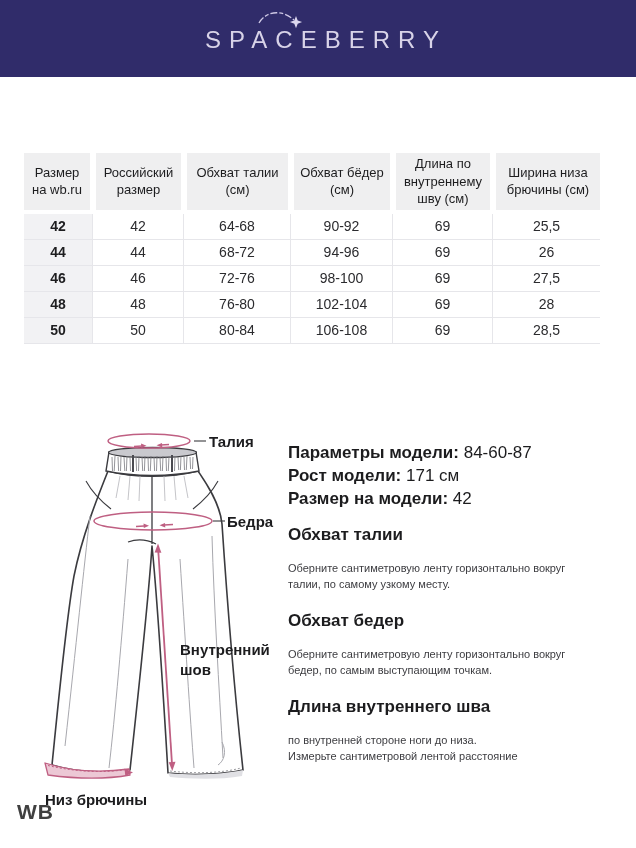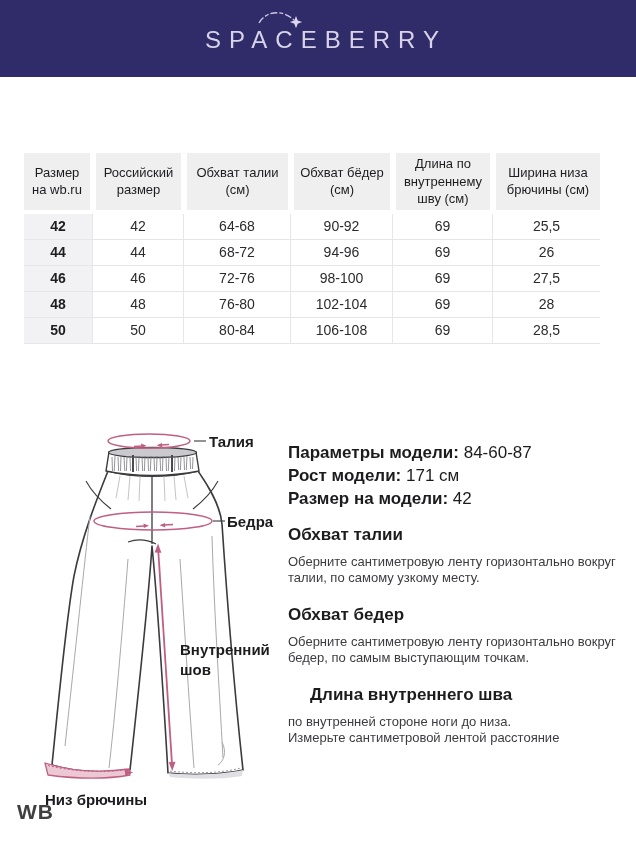--- a/index.html
+++ b/index.html
@@ -49,22 +49,22 @@
   }
   .label-waist  { left:179px; top:8px; }
   .label-hips   { left:197px; top:88px; }
   .label-inseam { left:150px; top:216px; width:100px; }
   .label-hem    { left:15px;  top:366px; }
   
   .info-col { position:absolute; left:288px; top:441px; width:330px; }
   .model-line { font-size:17px; line-height:23px; color:#1c1c1e; }
   .model-line b { font-weight:bold; }
   .guide-title { font-size:17px; font-weight:bold; color:#1c1c1e; line-height:22px; }
-  .gt-1 { margin-top:14px; } .gt-2 { margin-top:18px; } .gt-3 { margin-top:18px;margin-left:22px; }
-  .guide-text { margin-top:8px; font-size:13px; line-height:16px; color:#3c3c40; }
+  .gt-1 { margin-top:14px; } .gt-2 { margin-top:18px; } .gt-3 { margin-top:18px; }
+  .guide-text { margin-top:14px; font-size:11px; line-height:16px; color:#3c3c40; }
   
   .watermark {
     position:absolute; left:17px; top:800px; font-size:21px; font-weight:bold;
     color:#404040; letter-spacing:1px;
   }
 </style>
 </head>
 <body>
 
 <div class="brand-header">

